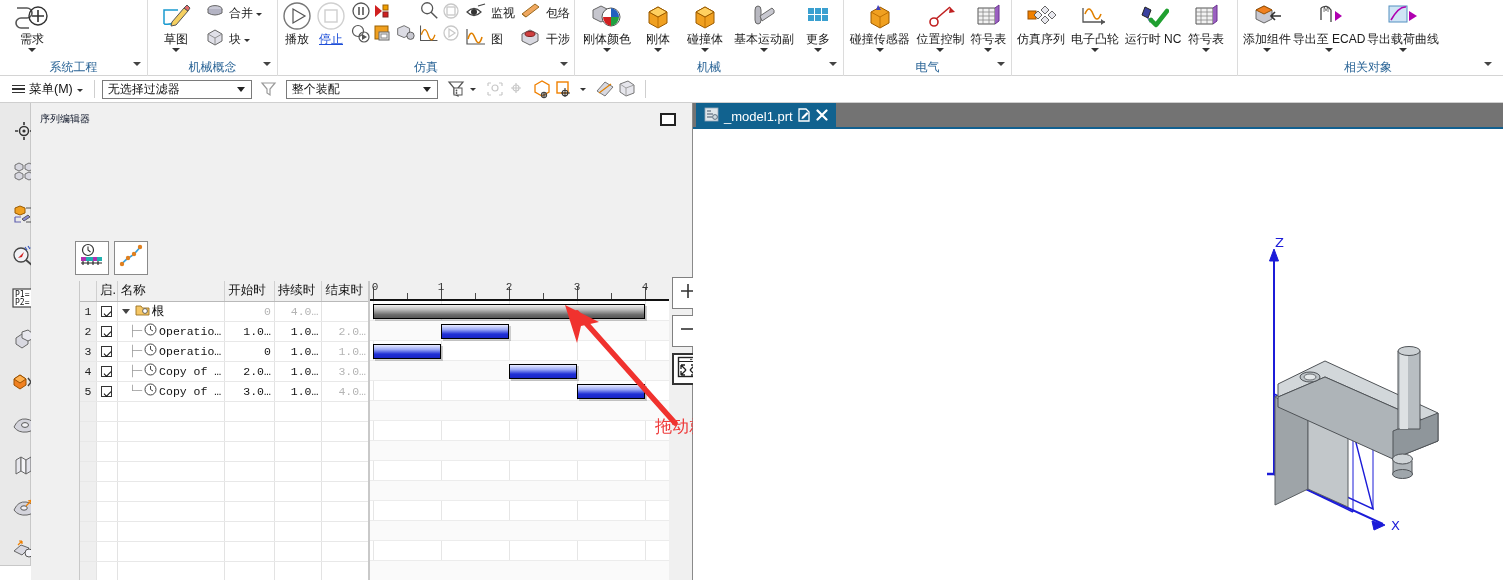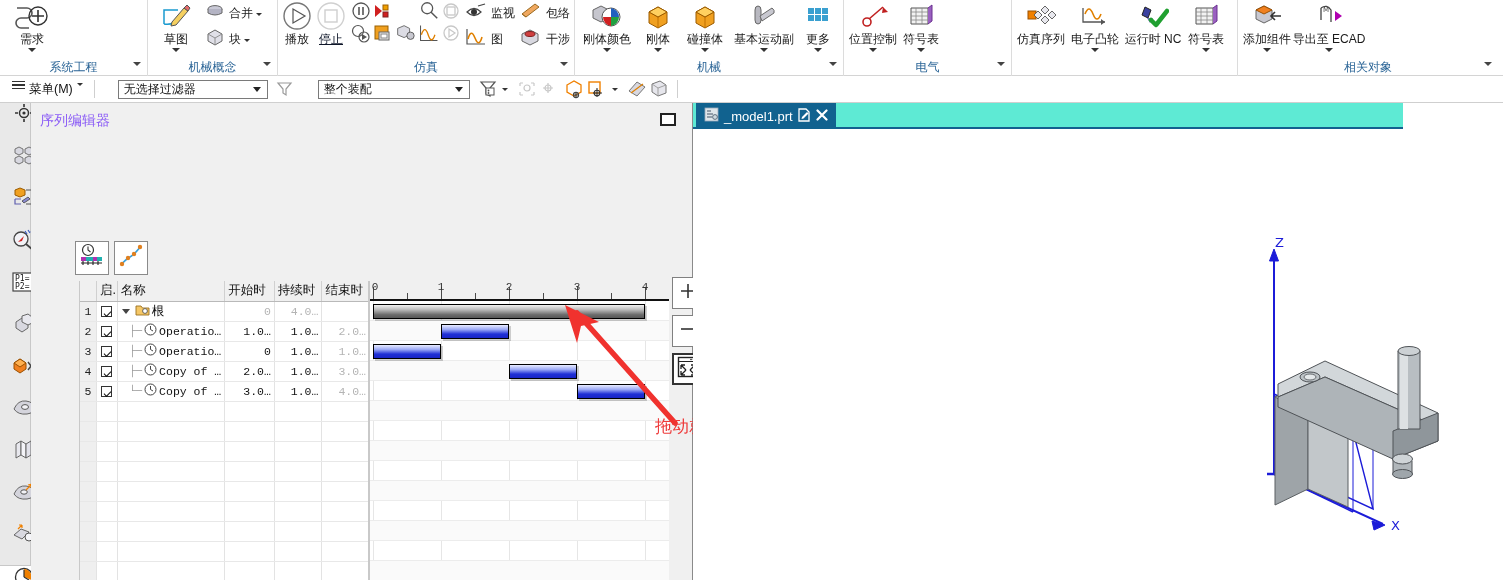--- a/index.html
+++ b/index.html
@@ -40,65 +40,65 @@
   }
 
   
   .rbtn {
     display: flex; flex-direction: column; align-items: center;
     justify-content: flex-start;
     padding: 1px 3px 0 3px; min-width: 34px; cursor: default;
   }
   .rbtn .ic { height: 32px; display: flex; align-items: center; justify-content: center; }
   .rbtn .lb { font-size: 12px; color: #1a1a1a; white-space: nowrap; line-height: 13px; }
-  .rbtn .lb.dim { color: #0f172a; text-decoration: underline; }
+  .rbtn .lb.dim { color: #1d4ed8; text-decoration: underline; }
   .caret { width: 0; height: 0; border-left: 4px solid transparent;
            border-right: 4px solid transparent; border-top: 4px solid #333; margin-top: 2px; }
   .caret.sm { border-left-width:3px;border-right-width:3px;border-top-width:3px; }
 
   
   .rbtn-s { display: flex; align-items: center; gap: 3px; padding: 1px 2px; cursor: default; }
   .rbtn-s .lb { font-size: 12px; color: #1a1a1a; white-space: nowrap; }
   .col { display: flex; flex-direction: column; justify-content: center; }
   .rowwrap { display: flex; }
 
   
   .cmdbar {
     position: absolute; left: 0; top: 76px; width: 1503px; height: 27px;
     background: #ffffff; border-bottom: 1px solid #cfcfcf;
     display: flex; align-items: center; gap: 0px; padding-left: 8px;
   }
-  .menu-btn { display: flex; align-items: flex-start; gap: 4px; font-size: 12.5px; color: #111; padding: 2px 4px; }
+  .menu-btn { display: flex; align-items: center; gap: 4px; font-size: 12.5px; color: #111; padding: 2px 4px; }
   .hamb { display: inline-flex; flex-direction: column; gap: 2px; width: 13px; }
   .hamb i { display: block; height: 1.5px; background: #333; width: 13px; }
   .vsep { width: 1px; height: 18px; background: #cfcfcf; margin: 0 7px; }
   .combo {
     height: 19px; border: 1px solid #7a7a7a; background: #fff;
     display: flex; align-items: center; justify-content: space-between;
-    font-size: 12px; color: #111; padding: 0 2px 0 5px; margin-left: 16px;
+    font-size: 12px; color: #111; padding: 0 2px 0 5px;
   }
   .combo .cv { white-space: nowrap; overflow: hidden; }
   .combo .ar { width: 0; height: 0; border-left: 4px solid transparent;
                border-right: 4px solid transparent; border-top: 5px solid #222; margin: 0 4px; }
   .tbi { width: 22px; height: 22px; display: flex; align-items: center; justify-content: center; }
 
   
   .rail {
     position: absolute; left: 0; top: 103px; width: 31px; height: 477px;
     background: #e9e9e9; border-right: 1px solid #c8c8c8;
   }
-  .rail-item { width: 48px; height: 42px; display: flex; align-items: flex-start; justify-content: center; }
+  .rail-item { width: 48px; height: 42px; display: flex; align-items: flex-end; justify-content: center; }
   .rail-item.sel { background: #ffffff; border-top: 1px solid #c8c8c8; border-bottom: 1px solid #c8c8c8; }
 
   
   .seqpanel {
     position: absolute; left: 31px; top: 103px; width: 662px; height: 477px;
     background: #f0f0f0; border-right: 1px solid #8a8a8a;
   }
-  .seq-title { position: absolute; left: 9px; top: 9px; font-size: 14px; color: #8b5cf6; }
+  .seq-title { position: absolute; left: 9px; top: 9px; font-size: 10px; color: #0f172a; }
   .seq-max {
     position: absolute; right: 16px; top: 10px; width: 16px; height: 13px;
     border: 2px solid #222; background: #fff;
   }
   .seq-tools { position: absolute; left: 44px; top: 138px; display: flex; gap: 5px; }
   .tool-sq { width: 34px; height: 34px; border: 1px solid #8a8a8a; background: #fff;
              display: flex; align-items: center; justify-content: center; }
 
   
   .seq-table {
@@ -172,22 +172,22 @@
     position: absolute; left: 655px; top: 415px; font-size: 17px; color: #ee3a3a;
     white-space: nowrap;
   }
   .anno-arrow { position: absolute; left: 555px; top: 305px; }
 
   
   .rightpane {
     position: absolute; left: 693px; top: 103px; width: 810px; height: 477px; background: #fff;
   }
   .tabstrip {
-    position: absolute; left: 0; top: 0; width: 710px; height: 26px;
-    background: #5eead4; border-bottom: 2px solid #12608f;
+    position: absolute; left: 0; top: 0; width: 810px; height: 26px;
+    background: #737373; border-bottom: 2px solid #12608f;
   }
   .doctab {
     position: absolute; left: 3px; top: 0; height: 26px;
     background: #11628f; color: #fff; display: flex; align-items: center; gap: 5px;
     padding: 0 8px; font-size: 13px;
   }
   .viewport { position: absolute; left: 0; top: 26px; width: 810px; height: 451px; background: #fff; }
 </style>
 </head>
 <body>
@@ -458,20 +458,31 @@
           </div>
         </div>
         <div class="rb-caption">
           <span>机械</span>
           <span class="dd"></span>
         </div>
       </div>
 
       <div class="rb-group" style="width:168px">
         <div class="rb-body">
+          <div class="rbtn" style="width:68px">
+            <div class="ic">
+              <svg width="30" height="30" viewBox="0 0 30 30">
+                <path d="M6 10 L15 5 L24 10 L24 21 L15 26 L6 21 z" fill="#f0a020" stroke="#9a5a00"></path>
+                <path d="M6 10 L15 15 L24 10 M15 15 v11" fill="none" stroke="#c07000"></path>
+                <path d="M13 3 l3 5 l-5 0 z" fill="#4040c0"></path>
+              </svg>
+            </div>
+            <div class="lb">碰撞传感器</div>
+            <div class="caret"></div>
+          </div>
           <div class="rbtn" style="width:54px">
             <div class="ic">
               <svg width="30" height="30" viewBox="0 0 30 30">
                 <circle cx="9" cy="20" r="4" fill="none" stroke="#c02020" stroke-width="1.6"></circle>
                 <path d="M11 17 L25 5" stroke="#c02020" stroke-width="1.6"></path>
                 <path d="M25 5 l-1 6 l6 -1 z" fill="#c02020"></path>
               </svg>
             </div>
             <div class="lb">位置控制</div>
             <div class="caret"></div>
@@ -556,20 +567,31 @@
           <div class="rbtn" style="width:70px">
             <div class="ic">
               <svg width="32" height="30" viewBox="0 0 32 30">
                 <path d="M8 6 q6 -4 10 2 l0 8" fill="none" stroke="#444" stroke-width="1.3"></path>
                 <path d="M8 6 v12 M18 16 v4" stroke="#444" stroke-width="1.3"></path>
                 <text x="10" y="10" font-size="7" fill="#444" font-family="DejaVu Sans">M</text>
                 <path d="M22 9 l7 5 l-7 5 z" fill="#b000b0"></path>
               </svg>
             </div>
             <div class="lb">导出至 ECAD</div>
+            <div class="caret"></div>
+          </div>
+          <div class="rbtn" style="width:78px">
+            <div class="ic">
+              <svg width="34" height="30" viewBox="0 0 34 30">
+                <rect x="3" y="4" width="18" height="16" fill="#cfe4f5" stroke="#5590c0"></rect>
+                <path d="M5 18 q8 -14 15 -13" fill="none" stroke="#b000b0" stroke-width="1.6"></path>
+                <path d="M23 9 l8 5 l-8 5 z" fill="#b000b0"></path>
+              </svg>
+            </div>
+            <div class="lb">导出载荷曲线</div>
             <div class="caret"></div>
           </div>
         </div>
         <div class="rb-caption">
           <span>相关对象</span>
           <span class="dd"></span>
         </div>
       </div>
 
     </div>

